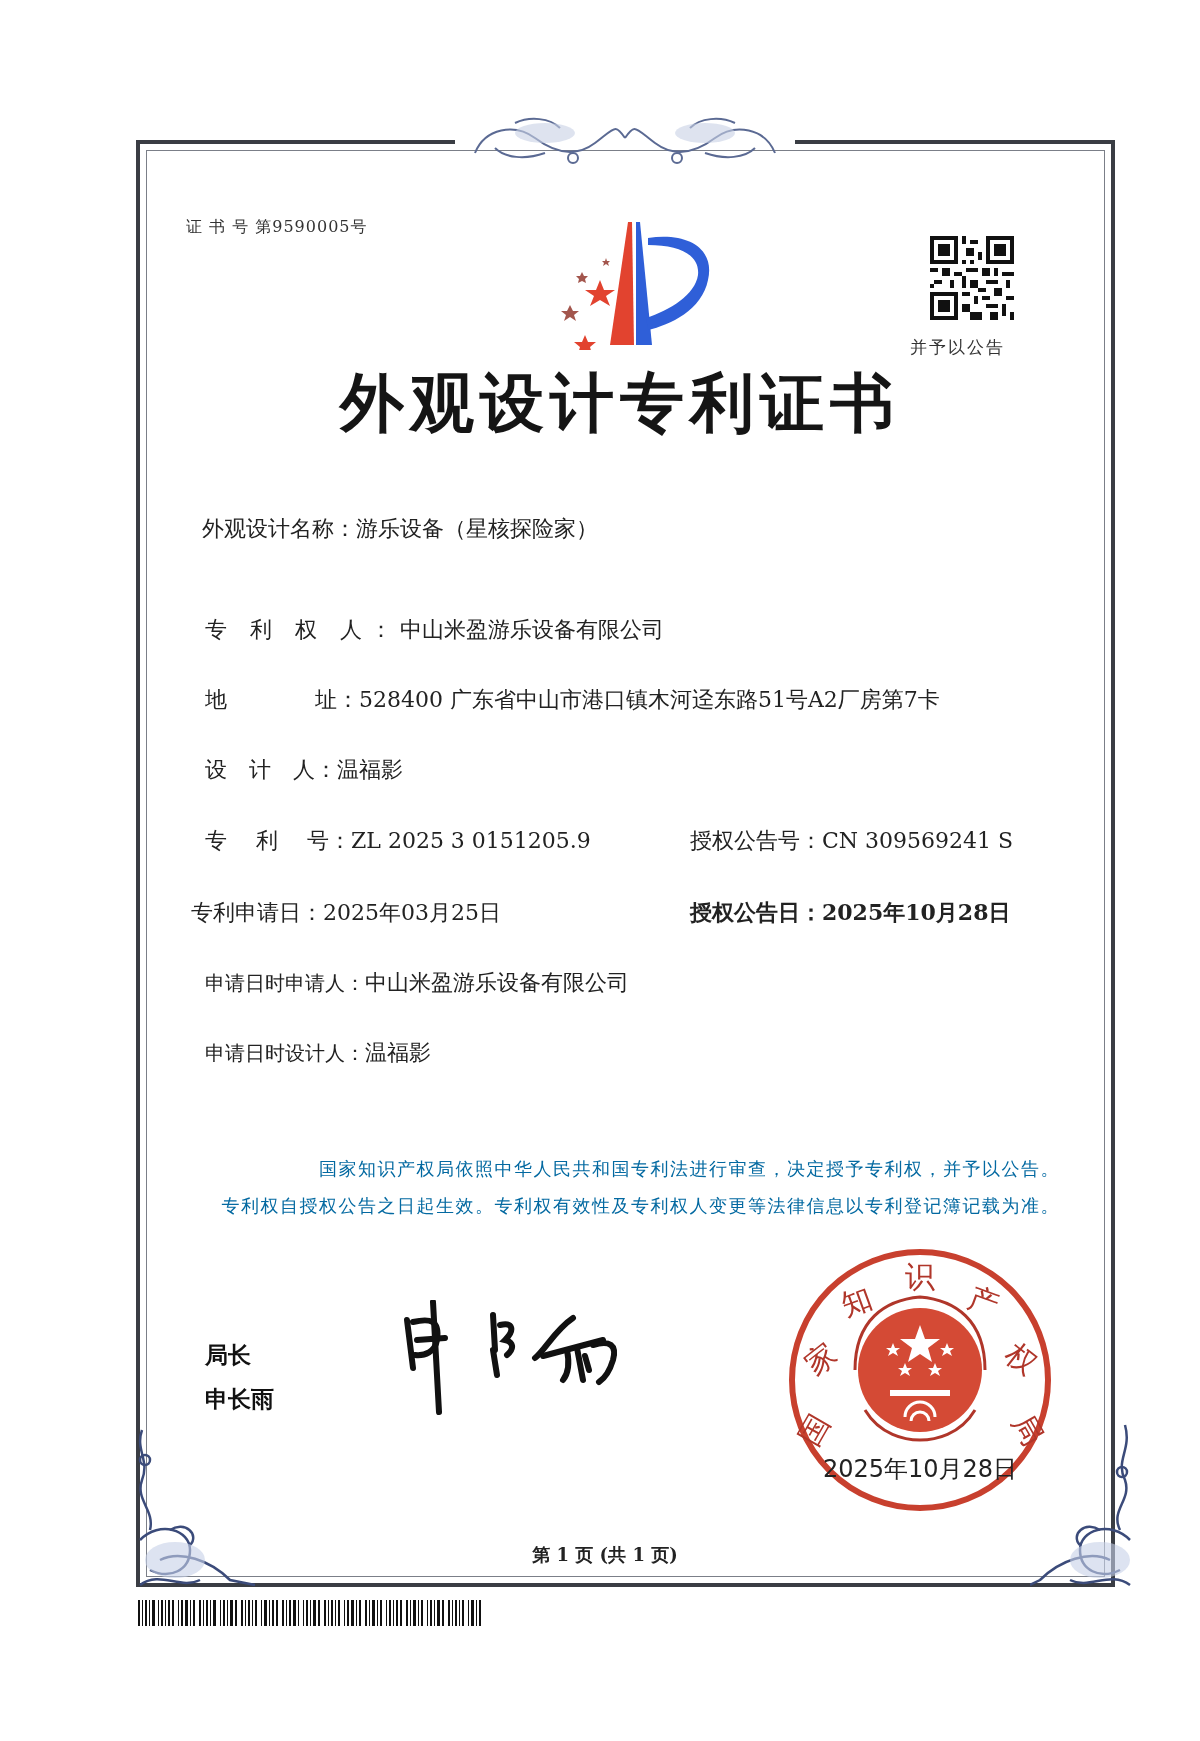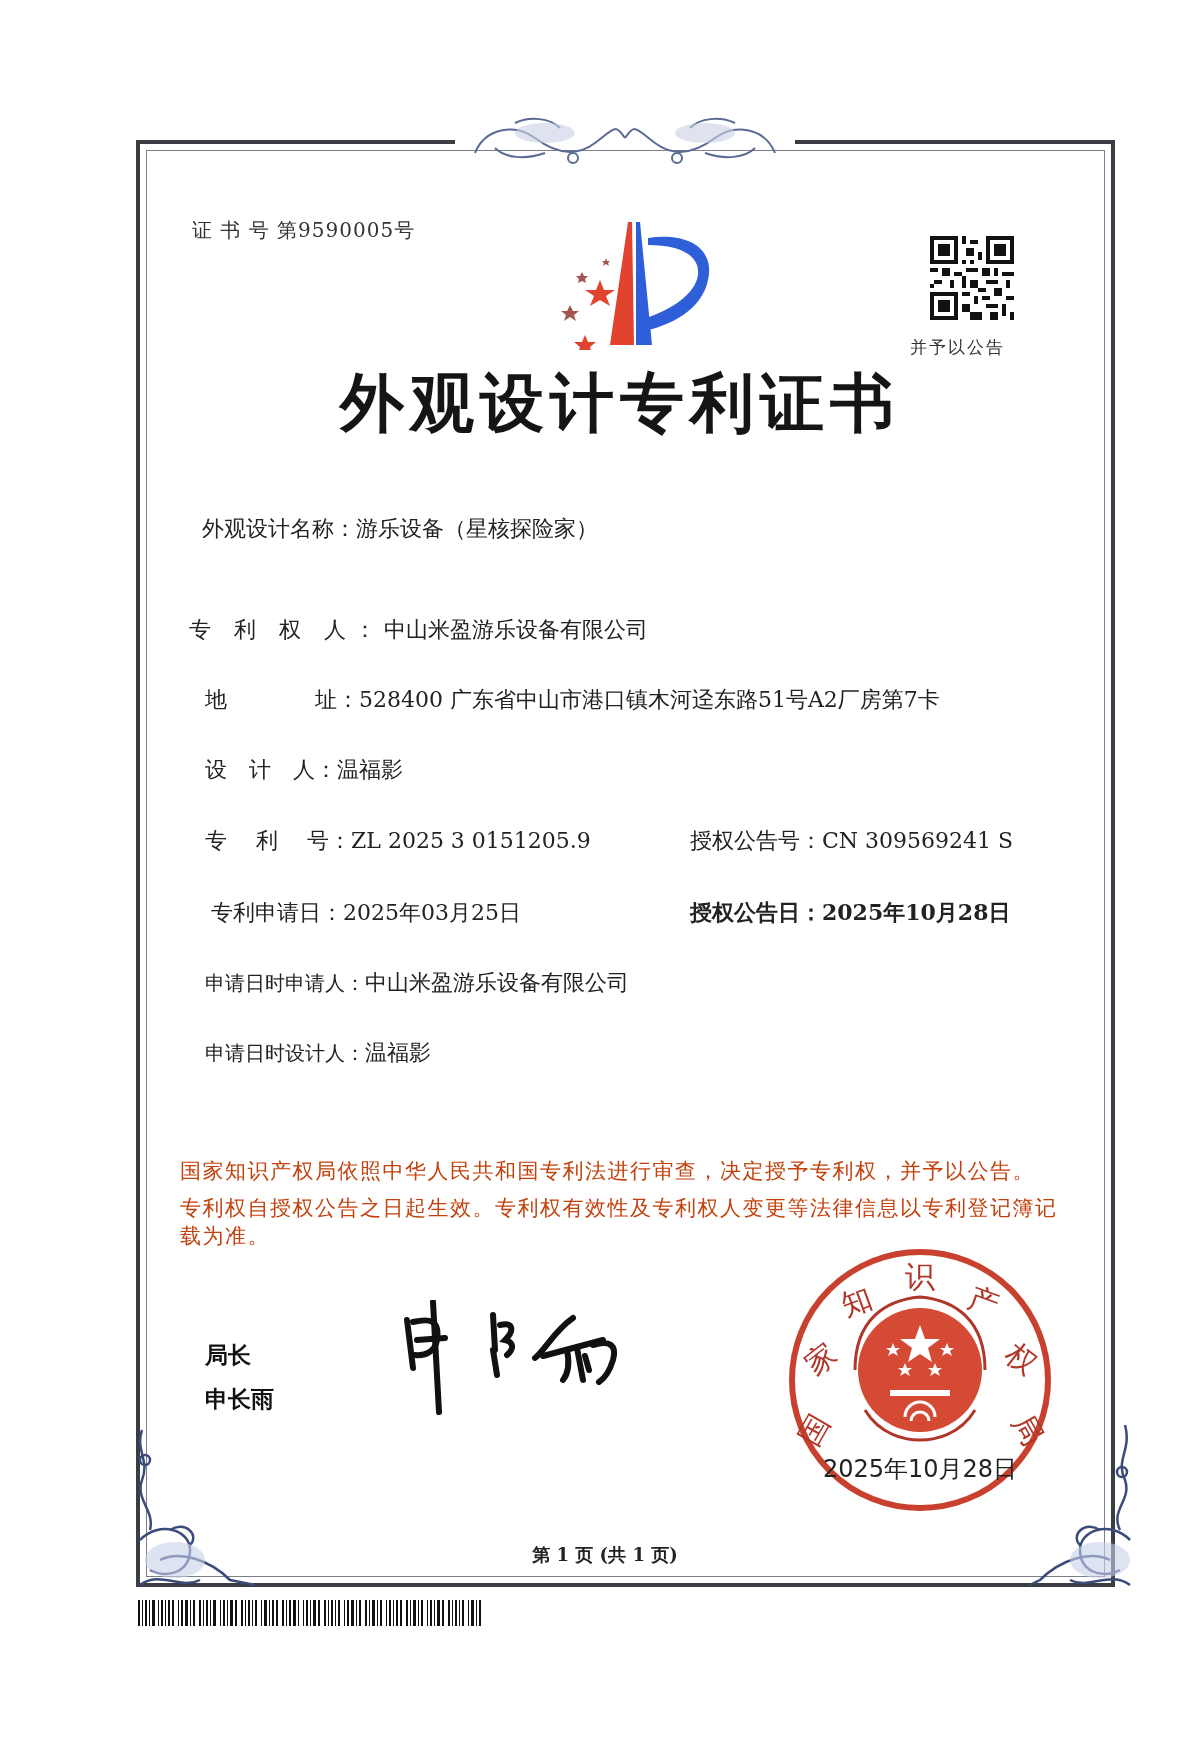--- a/index.html
+++ b/index.html
@@ -6,37 +6,37 @@
   body { width: 1200px; height: 1741px; position: relative; overflow: hidden;
          font-family: "DejaVu Serif", "Liberation Serif", serif; color: #1e1e1e; }
   .abs { position: absolute; }
 
   
   .border-outer { left: 136px; top: 140px; width: 979px; height: 1447px;
                   border: 4px solid #3a3d44; box-sizing: border-box; }
   .border-inner { left: 146px; top: 150px; width: 959px; height: 1427px;
                   border: 1.5px solid #7b7f88; box-sizing: border-box; }
 
-  .cert-no { left: 192px; top: 217px; font-size: 20px; letter-spacing: 1px; color: #333; }
+  .cert-no { left: 186px; top: 217px; font-size: 16px; letter-spacing: 1px; color: #333; }
 
   .qr { left: 930px; top: 236px; width: 84px; height: 84px; }
   .qr-caption { left: 910px; top: 336px; font-size: 17px; letter-spacing: 2px; color: #333; }
 
   .logo { left: 540px; top: 220px; width: 180px; height: 130px; }
 
   .title { left: 0; width: 1240px; top: 360px; text-align: center;
            font-size: 64px; font-weight: bold; letter-spacing: 6px; color: #151515;
            font-family: "DejaVu Sans", "Liberation Sans", sans-serif; }
 
   .row { font-size: 22px; color: #222; white-space: nowrap; }
   .lbl { display: inline-block; }
   .val { display: inline-block; margin-top: 8px; }
 
-  .notice { left: 180px; width: 880px; text-align: left; font-size: 21px;
-            letter-spacing: 1.5px; color: #c2410c; }
+  .notice { left: 180px; width: 880px; text-align: right; font-size: 18px;
+            letter-spacing: 1.5px; color: #0369a1; }
 
   .director-title, .director-name { left: 205px; font-size: 23px; font-weight: bold;
             font-family: "DejaVu Sans", "Liberation Sans", sans-serif; color: #111; }
 
   .signature { left: 395px; top: 1300px; width: 260px; height: 120px; }
 
   .seal { left: 785px; top: 1245px; width: 270px; height: 270px; }
 
   .page-no { left: 0; width: 1210px; text-align: center; top: 1543px; font-size: 18px;
              font-weight: bold; color: #222; }
@@ -133,40 +133,40 @@
   </g>
 </svg>
 <div class="abs qr-caption">并予以公告</div>
 
 <div class="abs title">外观设计专利证书</div>
 
 <div class="abs row" style="left:202px;top:506px;">
   <span class="lbl">外观设计名称：</span><span class="val">游乐设备（星核探险家）</span>
 </div>
 
-<div class="abs row" style="left:189px;top:607px;">
+<div class="abs row" style="left:205px;top:607px;">
   <span class="lbl" style="letter-spacing:8px">专 利 权 人：</span><span class="val">中山米盈游乐设备有限公司</span>
 </div>
 
 <div class="abs row" style="left:205px;top:677px;">
   <span class="lbl" style="width:110px">地</span><span class="lbl">址：</span><span class="val">528400 广东省中山市港口镇木河迳东路51号A2厂房第7卡</span>
 </div>
 
 <div class="abs row" style="left:205px;top:747px;">
   <span class="lbl">设　计　人：</span><span class="val">温福影</span>
 </div>
 
 <div class="abs row" style="left:205px;top:820px;">
   <span class="lbl">专　 利　 号：</span><span class="val">ZL 2025 3 0151205.9</span>
 </div>
 <div class="abs row" style="left:690px;top:820px;">
   <span class="lbl">授权公告号：</span><span class="val">CN 309569241 S</span>
 </div>
 
-<div class="abs row" style="left:211px;top:890px;">
+<div class="abs row" style="left:191px;top:890px;">
   <span class="lbl">专利申请日：</span><span class="val">2025年03月25日</span>
 </div>
 <div class="abs row" style="left:690px;top:890px;font-weight:bold;">
   <span class="lbl">授权公告日：</span><span class="val">2025年10月28日</span>
 </div>
 
 <div class="abs row" style="left:205px;top:960px;font-size:20px;">
   <span class="lbl">申请日时申请人：</span><span class="val" style="font-size:22px">中山米盈游乐设备有限公司</span>
 </div>
 

